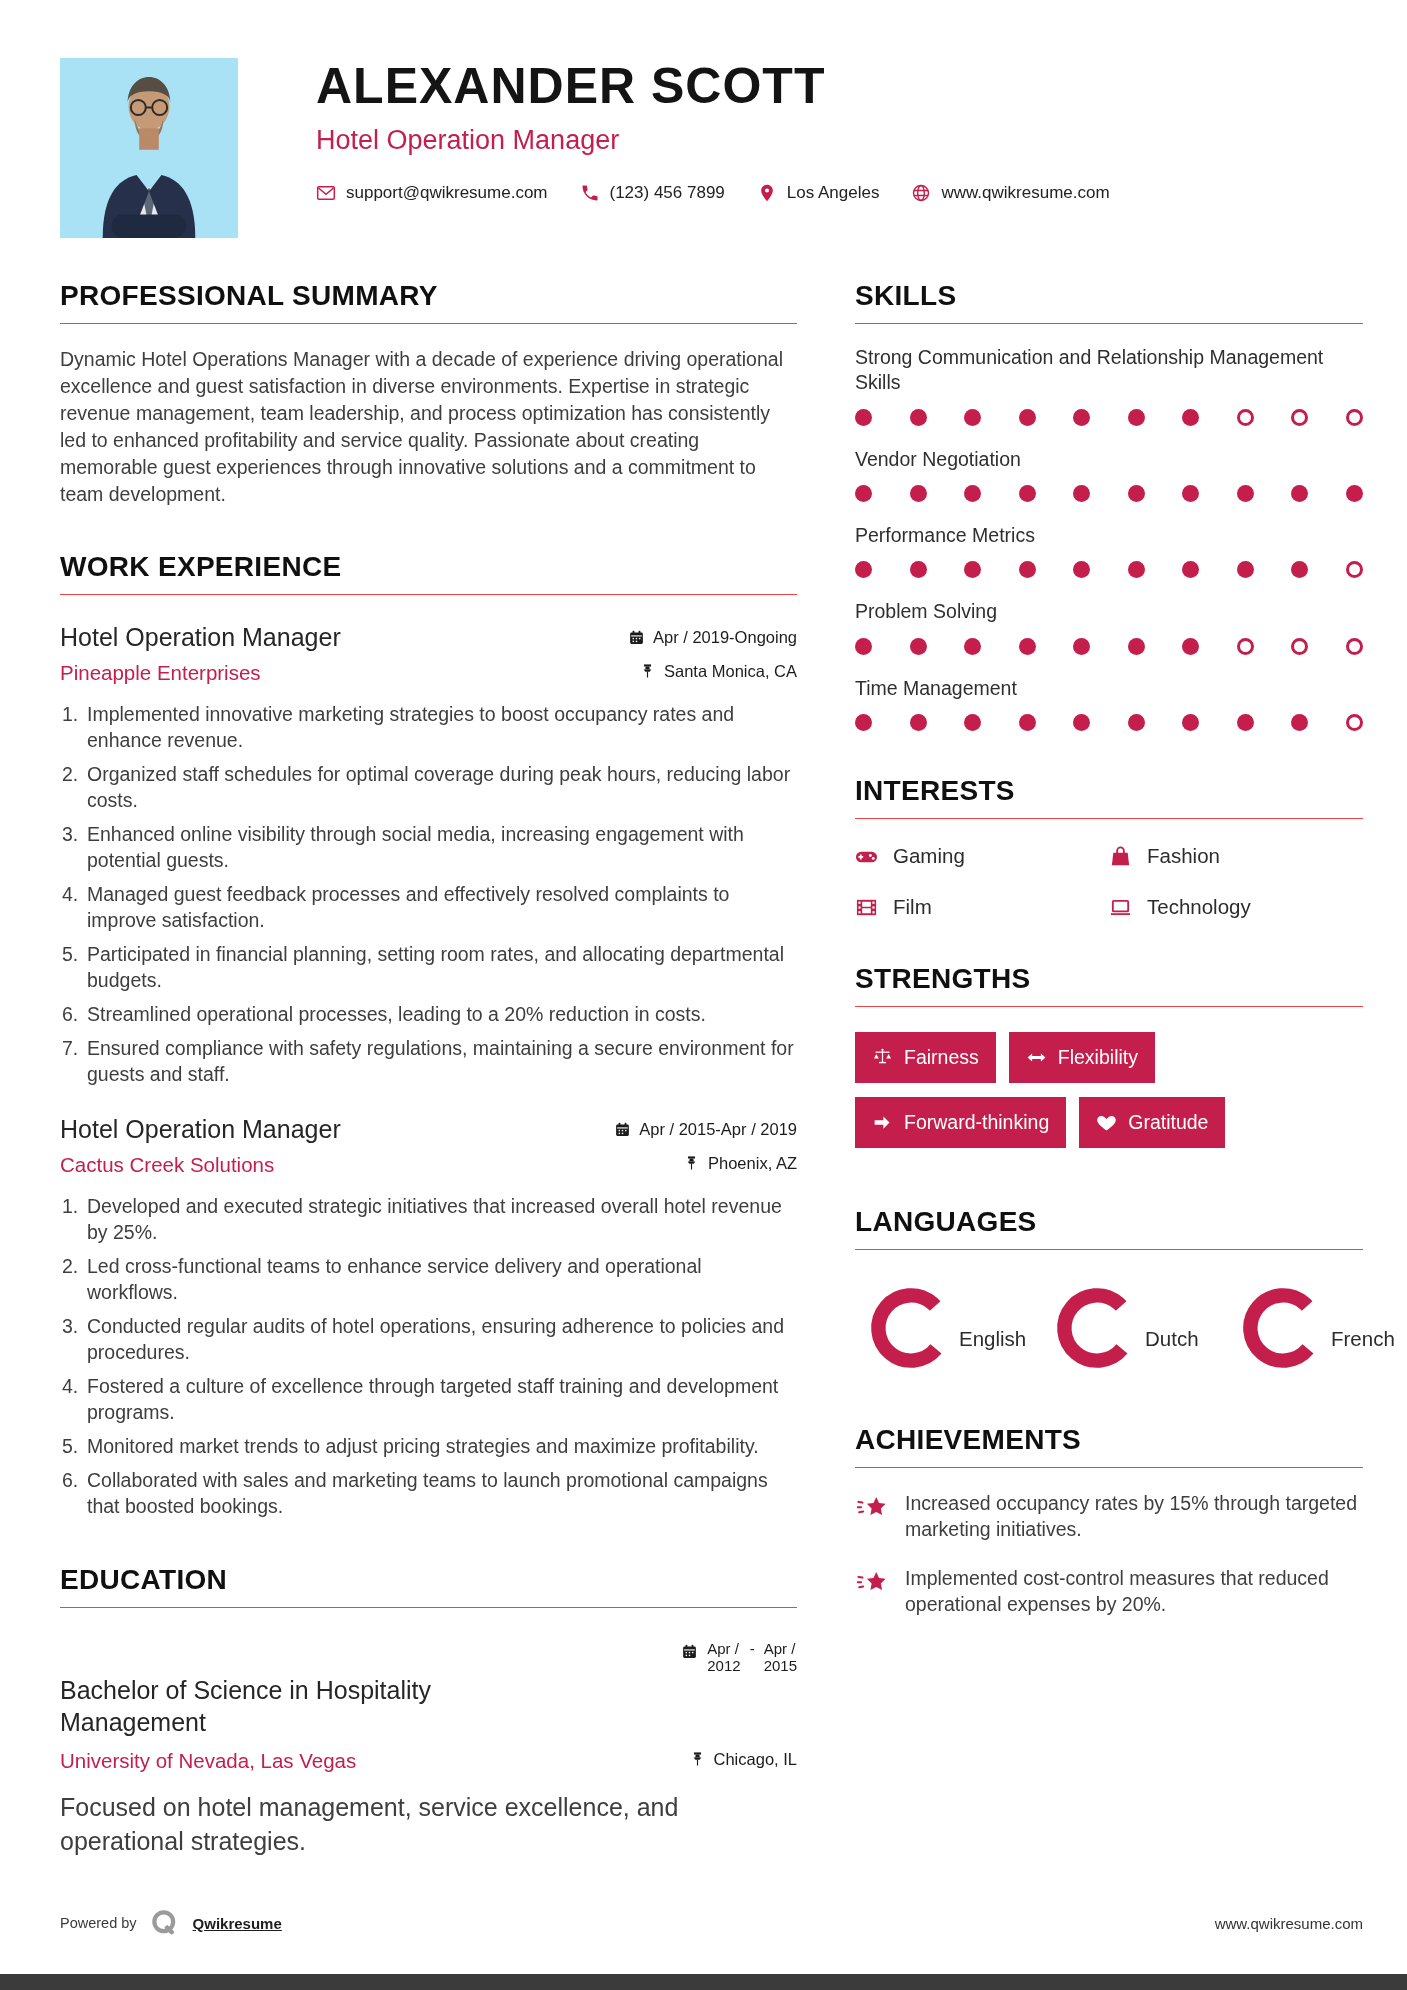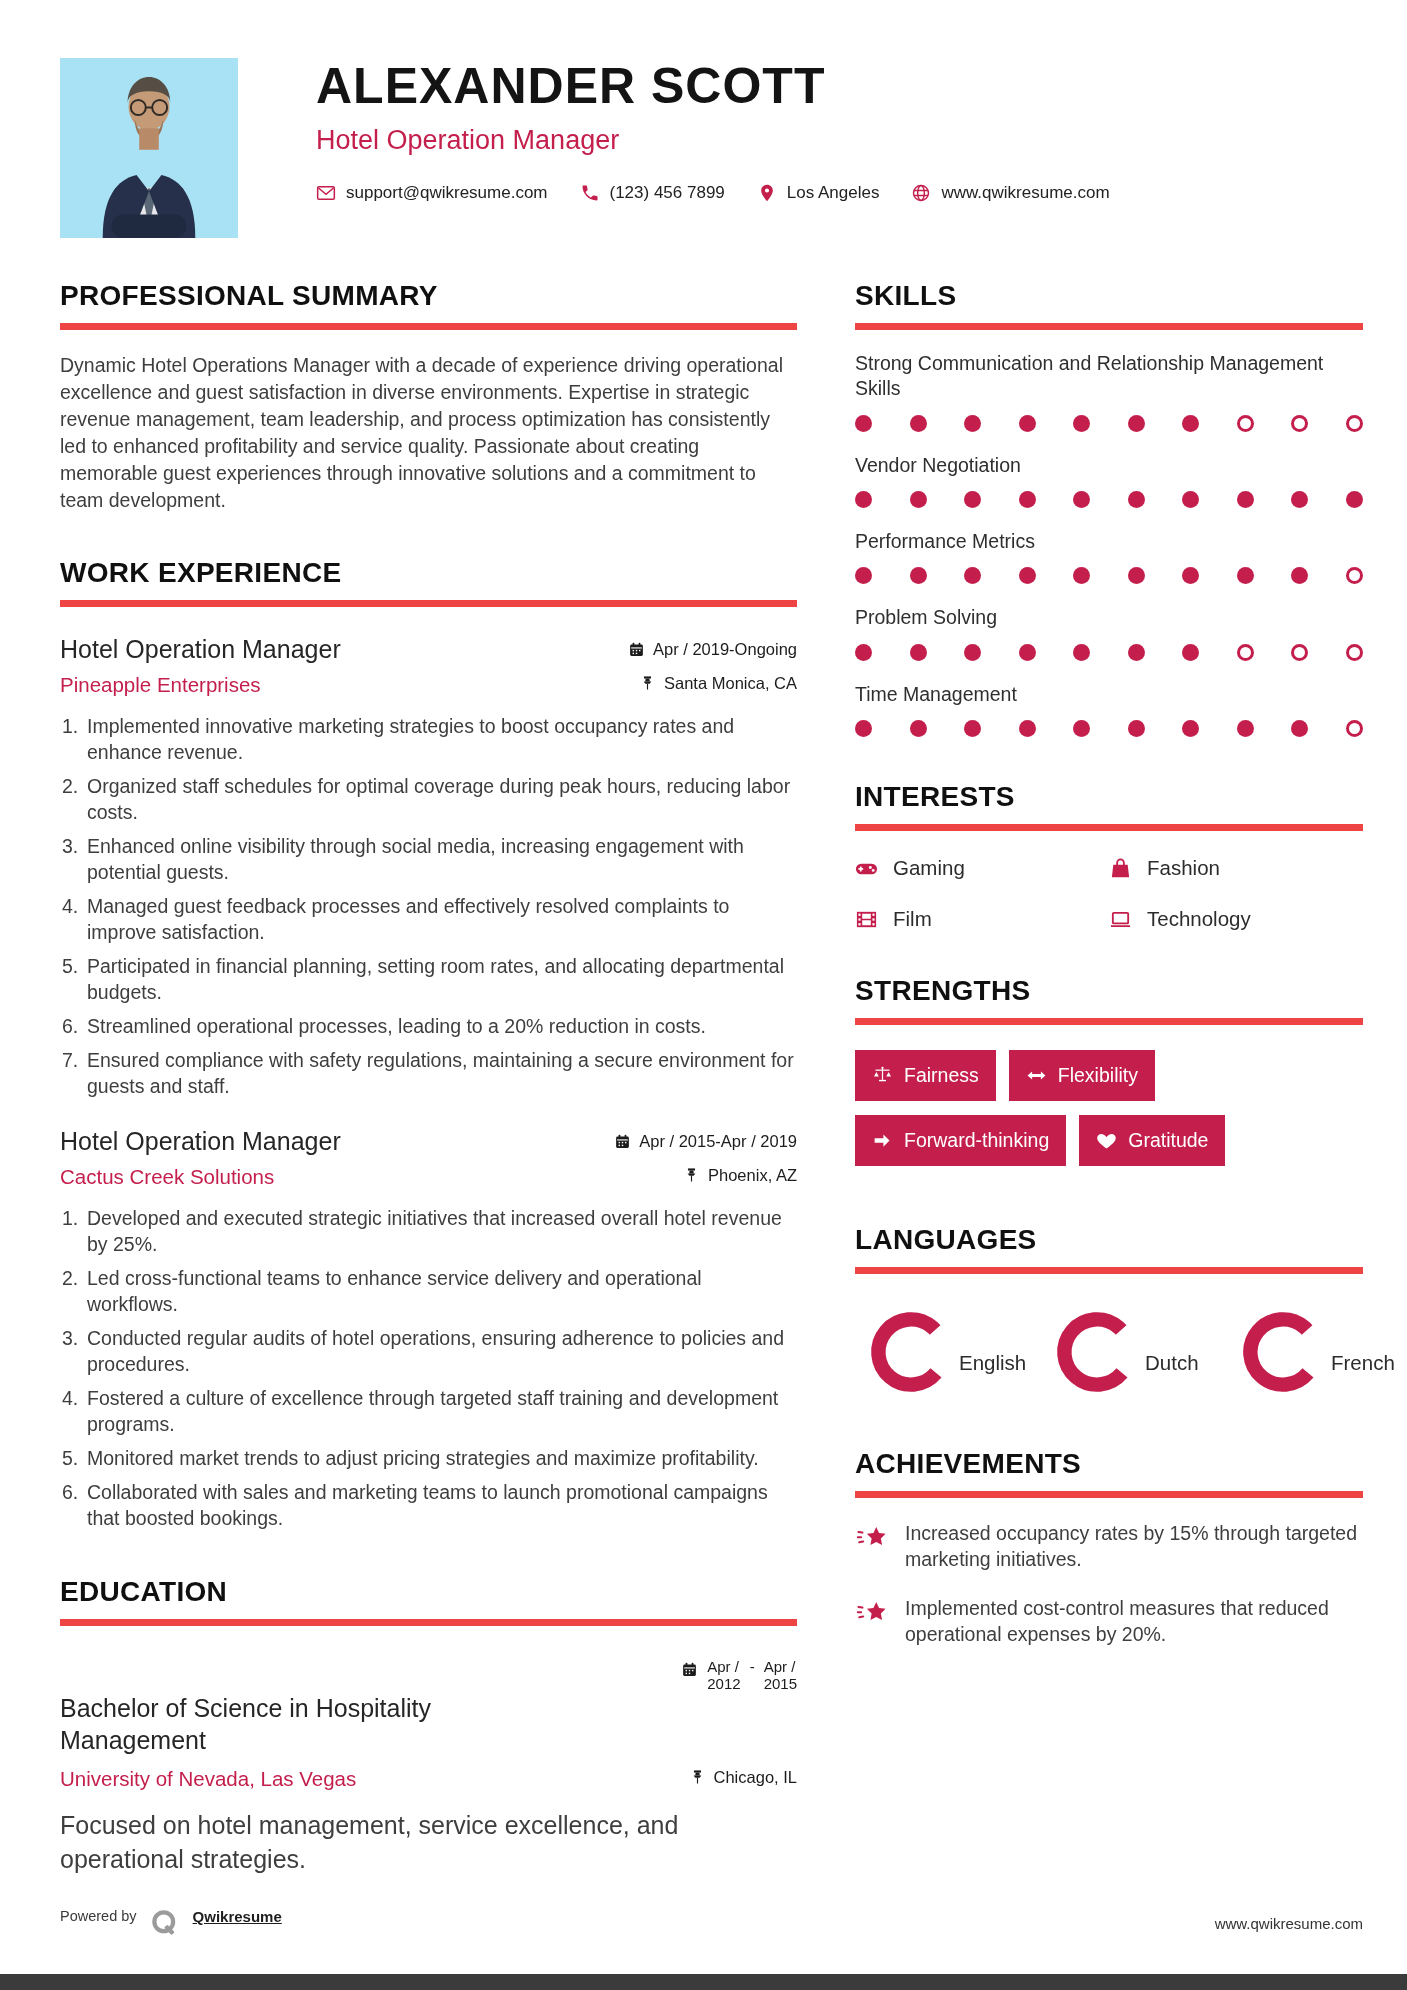--- a/index.html
+++ b/index.html
@@ -17,21 +17,21 @@
   .contact-item{display:flex;align-items:center;gap:10px;}
   .icn{display:inline-block;}
   .icn svg{width:100%;height:100%;display:block;}
   .contact-item .icn{width:20px;height:20px;color:#c41e4c;}
 
   
   .columns{display:flex;margin-top:42px;padding:0 44px 0 60px;gap:58px;}
   .col-left{width:737px;flex:0 0 737px;}
   .col-right{flex:1;min-width:0;}
   h3.section{font-size:28px;color:#101010;margin:0;padding-bottom:11px;
-             border-bottom:7px solid #ef4444;letter-spacing:.3px;font-weight:bold;}
+             border-bottom:1px solid #ef4444;letter-spacing:.3px;font-weight:bold;}
   section{margin-bottom:44px;}
 
   
   .summary-text{font-size:19.5px;line-height:1.38;color:#3e3e3e;margin-top:22px;}
   .job{margin-top:28px;}
   .job-head,.job-sub{display:flex;justify-content:space-between;align-items:baseline;}
   .job-sub{margin-top:9px;}
   .job-role{font-size:25px;color:#262626;}
   .job-meta{font-size:16.5px;color:#1c1c1c;display:flex;align-items:center;gap:8px;white-space:nowrap;}
   .meta-icn{width:17px;height:17px;color:#1c1c1c;flex:0 0 17px;}
@@ -72,21 +72,21 @@
   .lang svg{width:96px;height:96px;}
   .lang-label{margin-top:18px;font-size:20.5px;color:#2c2c2c;}
 
   .ach-item{display:flex;gap:16px;margin-top:23px;}
   .ach-item .icn{width:34px;height:30px;color:#c41e4c;flex:0 0 34px;margin-top:2px;}
   .ach-text{font-size:19.5px;line-height:1.33;color:#3e3e3e;}
 
   
   .footer{position:absolute;left:60px;right:44px;bottom:52px;display:flex;
           justify-content:space-between;align-items:center;}
-  .powered{display:flex;align-items:flex-start;gap:13px;font-size:14.5px;color:#3a3a3a;}
+  .powered{display:flex;align-items:center;gap:13px;font-size:14.5px;color:#3a3a3a;}
   .powered .icn{width:30px;height:30px;color:#9b9b9b;}
   .brand-link{color:#1d1d1d;text-decoration:underline;font-size:15px;font-weight:bold;}
   .site{font-size:15px;color:#333;}
   .bottom-bar{position:absolute;left:0;right:0;bottom:0;height:16px;background:#3b3b3b;}
 </style>
 </head>
 <body>
 
 <div class="page">
 

